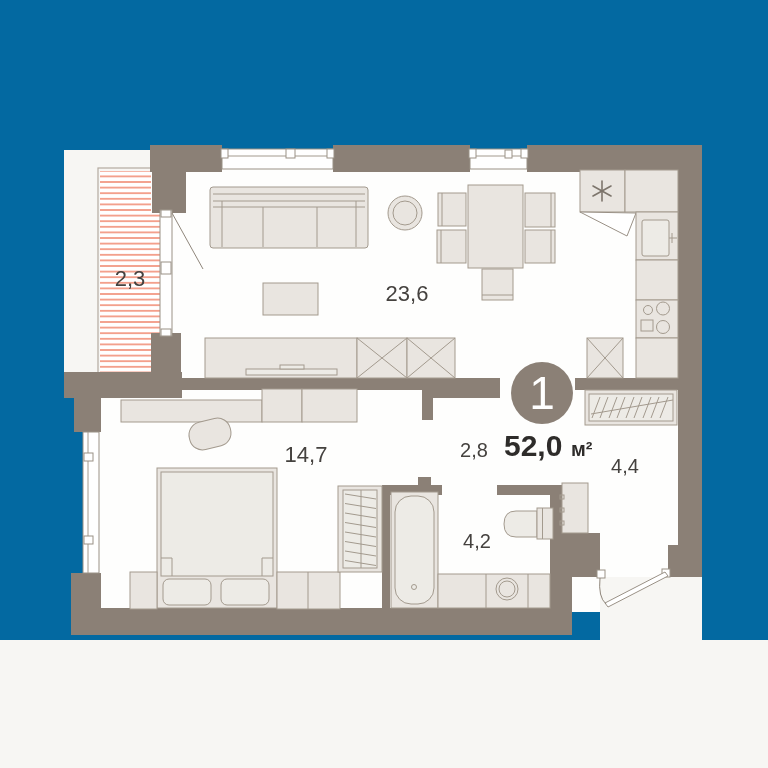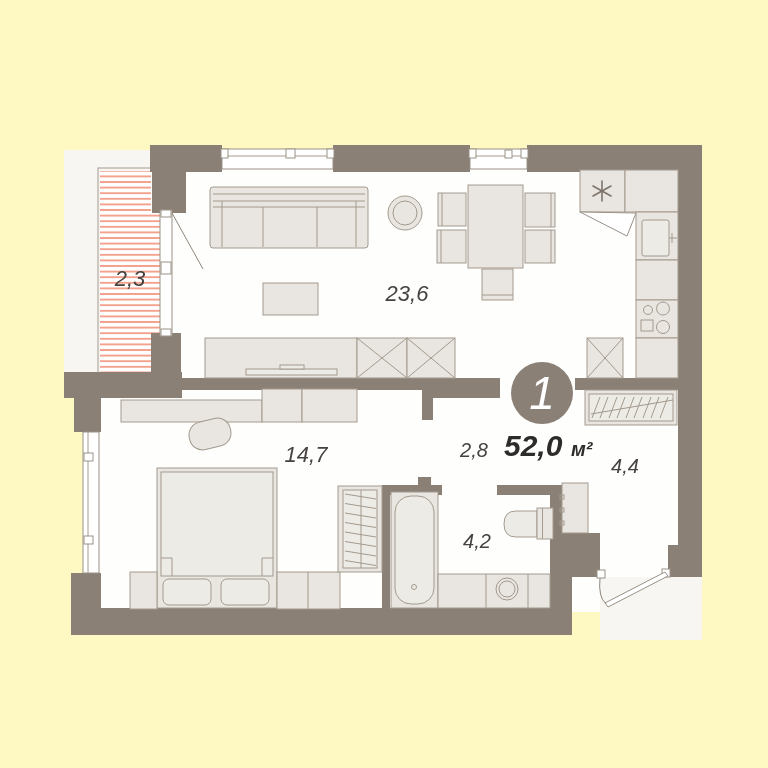--- a/index.html
+++ b/index.html
@@ -1,16 +1,16 @@
 <!DOCTYPE html>
 <html><head>
 <meta charset="utf-8">
 <style>
   html,body{margin:0;padding:0;background:#f7f6f3;}
-  .stage{width:768px;height:768px;position:relative;background:#fef9c3;overflow:hidden;font-style:italic;}
+  .stage{width:768px;height:640px;position:relative;background:#0369a1;overflow:hidden;}
   svg{display:block;}
   .w{fill:#8b8076;}
   .bgpatch{fill:#f7f6f3;}
   .floor{fill:#fefefd;}
   .f{fill:#e9e5e0;stroke:#a39a8e;stroke-width:1;}
   .f2{fill:#edebe6;stroke:#a39a8e;stroke-width:1;}
   .ln{stroke:#a39a8e;stroke-width:1;fill:none;}
   .wf{fill:#ffffff;stroke:#9a9186;stroke-width:1;}
   .door{stroke:#8f867b;stroke-width:1;fill:none;}
   .balc{fill:none;stroke:#b3aaa0;stroke-width:1.2;}

